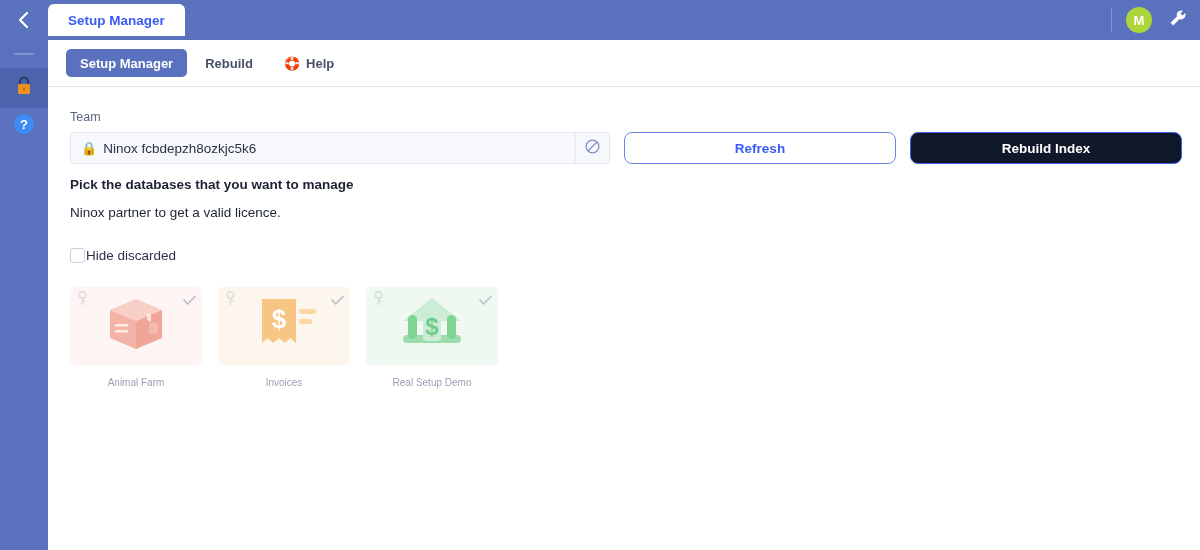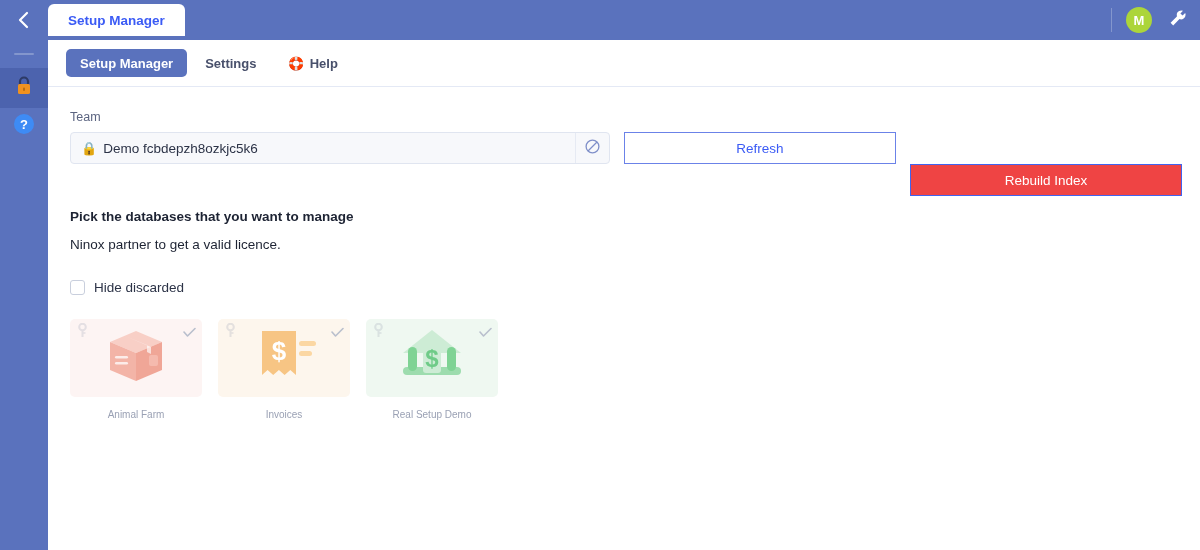--- a/index.html
+++ b/index.html
@@ -193,37 +193,36 @@
     right: 0; top: 0;
     width: 34px; height: 100%;
     border-left: 1px solid #e6eaf3;
     display: flex; align-items: center; justify-content: center;
     cursor: pointer;
   }
 
   .btn {
     width: 272px;
     height: 32px;
-    border-radius: 0;
-    font-size: 13.5px;
-    font-weight: normal;
+    border-radius: 8px;
+    font-size: 13.5px;
+    font-weight: bold;
     display: flex; align-items: center; justify-content: center;
     cursor: pointer;
     white-space: nowrap;
   }
   .btn-outline {
     background: #ffffff;
     border: 1px solid #6b82e8;
     color: #3b5bf5;
   }
   .btn-primary {
-    background: #ef4444;
+    background: #0f172a;
     border: 1px solid #4263ef;
     color: #ffffff;
-    margin-top: 32px;
   }
 
   .desc-block {
     margin-top: 13px;
     padding-left: 0;
   }
   .desc-title {
     font-size: 13.5px;
     font-weight: bold;
     color: #1d2333;
@@ -236,21 +235,21 @@
     line-height: 1.35;
   }
   .desc-line em { font-style: italic; }
 
   .checkrow {
     margin-top: 26px;
     display: flex;
     align-items: center;
   }
   .checkitem {
-    display: flex; align-items: center; gap: 9px;
+    display: flex; align-items: center; gap: 1px;
     cursor: pointer;
   }
   .checkitem:first-child { width: 244px; }
   .cbox {
     width: 15px; height: 15px;
     border: 1px solid #c9cfdd;
     border-radius: 3px;
     background: #ffffff;
   }
   .clabel {
@@ -334,37 +333,37 @@
         </span>
       </div>
     </div>
   </div>
 
   <div class="tabbar">
     <div class="tab active">
       <span>Setup Manager</span>
     </div>
     <div class="tab">
-      <span>Settings</span>
+      <span>Rebuild</span>
     </div>
     <div class="tab">
       <span class="tico">🛟</span>
       <span>Help</span>
     </div>
   </div>
 
   <div class="content">
 
     <div class="field-label">Team</div>
 
     <div class="row-controls">
 
       <div class="team-input" title="Team">
         <span class="lockemoji">🔒</span>
-        <span class="tval">Demo fcbdepzh8ozkjc5k6</span>
+        <span class="tval">Ninox fcbdepzh8ozkjc5k6</span>
         <span class="clear-btn">
           <span>
             <svg width="17" height="17" viewBox="0 0 17 17">
               <circle cx="8.5" cy="8.5" r="6.4" fill="none" stroke="#7f8fc9" stroke-width="1.3"></circle>
               <line x1="4" y1="13" x2="13" y2="4" stroke="#7f8fc9" stroke-width="1.3"></line>
             </svg>
           </span>
         </span>
       </div>
 

